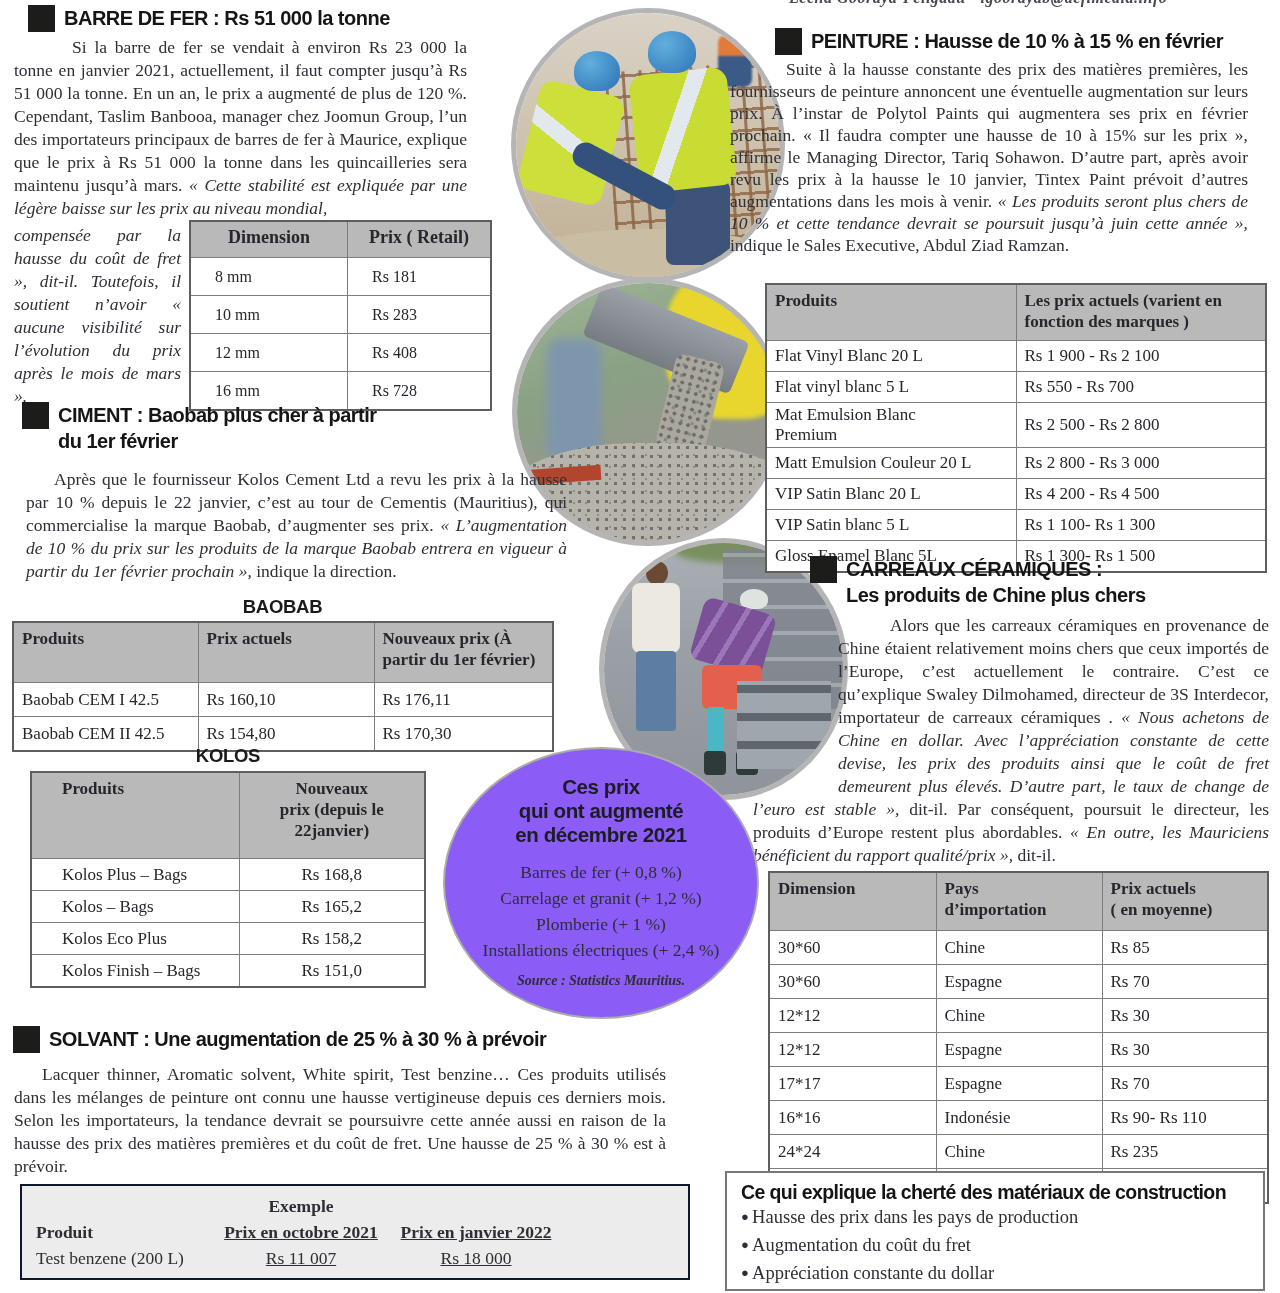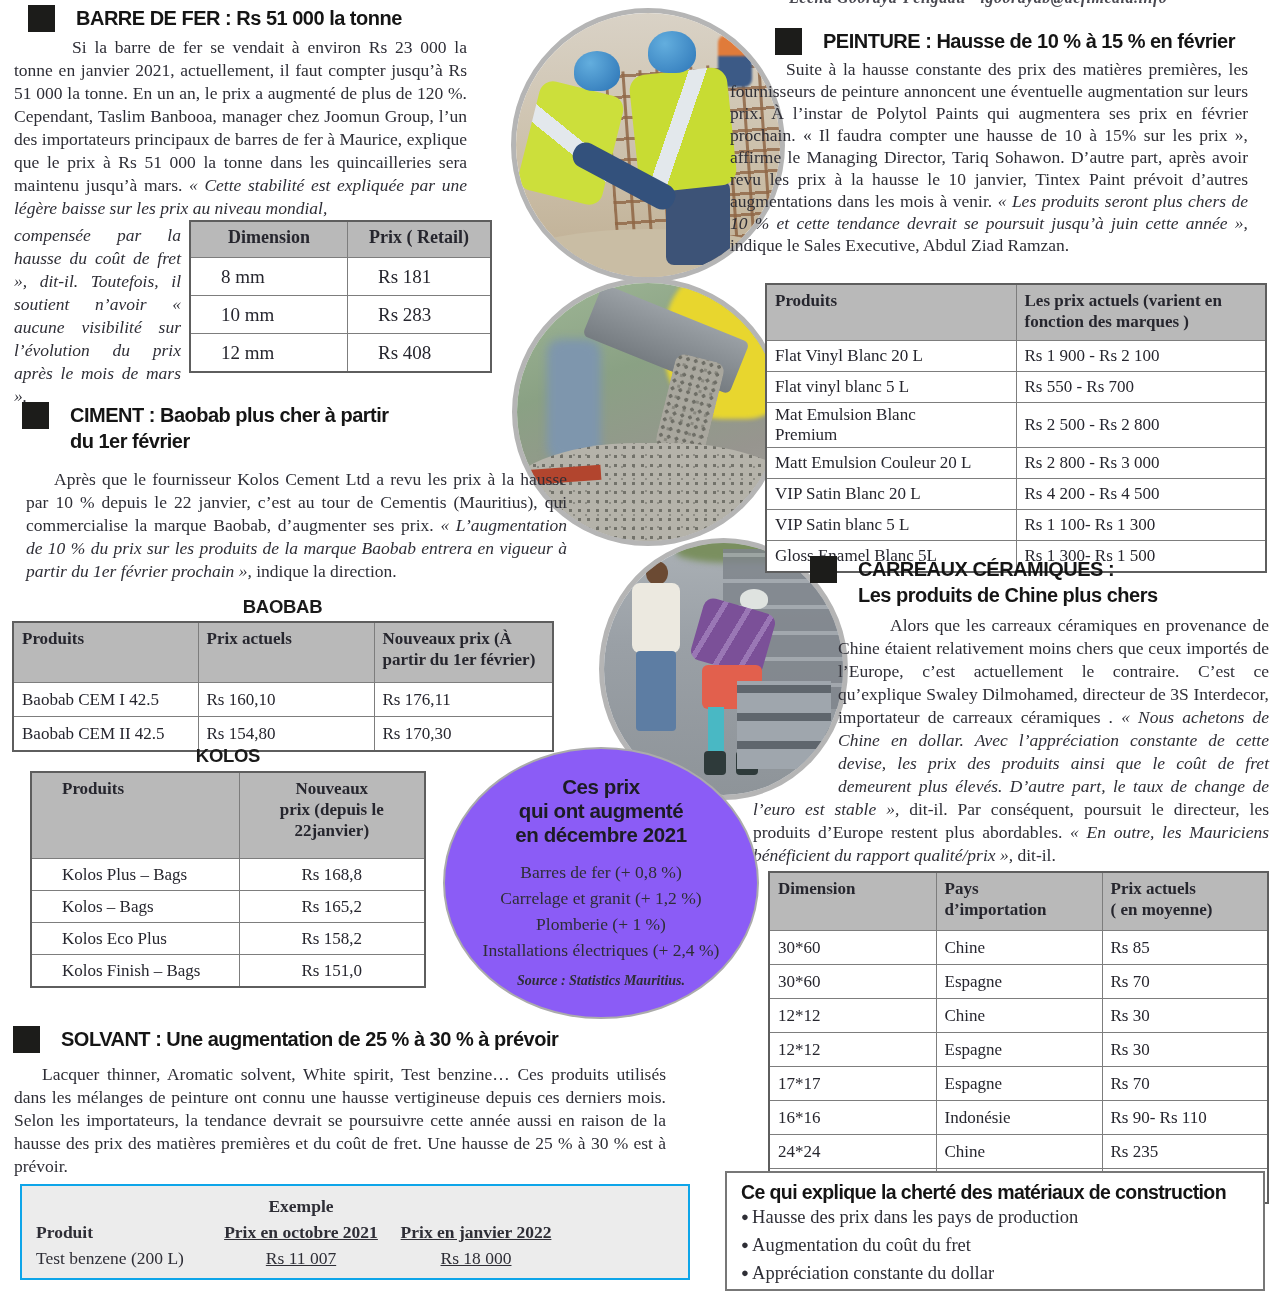--- a/index.html
+++ b/index.html
@@ -1,37 +1,37 @@
 <!DOCTYPE html>
 <html><head>
 <meta charset="utf-8">
 <style>
   html,body{margin:0;padding:0;}
   body{width:1280px;height:1293px;background:#ffffff;font-family:"Liberation Serif",serif;color:#2e2e36;position:relative;}
   #page{position:absolute;inset:0;width:1280px;height:1293px;overflow:hidden;background:#fff;}
   .abs{position:absolute;}
 
   
-  .sec-head{display:flex;align-items:flex-start;gap:21px;z-index:4;}
+  .sec-head{display:flex;align-items:flex-start;gap:9px;z-index:4;}
   .blk{width:27px;height:27px;background:#1c1c1a;flex:none;}
   .headline{font-family:"Liberation Sans",sans-serif;font-weight:700;font-size:20px;line-height:26px;letter-spacing:-0.5px;color:#151515;}
 
   
   .body{font-size:17.5px;line-height:23px;text-align:justify;color:#2e2e36;z-index:2;}
   .it{font-style:italic;}
 
   
   table.tbl{border-collapse:collapse;background:#fff;border:2px solid #5e5e5e;z-index:2;position:absolute;}
   .tbl th,.tbl td{border:1px solid #7d7d7d;font-size:17px;color:#26262e;padding:2px 8px;vertical-align:middle;}
   .tbl thead th{background:#b9b9b9;font-weight:700;text-align:left;vertical-align:top;white-space:pre-line;line-height:21px;padding-top:5px;}
   .tbl td.pre{white-space:pre-line;line-height:20px;}
   .tbl td.ctr{text-align:center;}
   #fer-wrap table{position:static;float:right;width:303px;margin-left:8px;}
   #fer-tbl-f th{height:28px;text-align:center;font-size:18px;}
-  #fer-tbl-f td{height:33px;padding-left:30px;font-size:19px;}
+  #fer-tbl-f td{height:33px;padding-left:24px;font-size:16px;}
 
   #pein-tbl{left:765px;top:283px;width:502px;}
   #pein-tbl th{height:48px;}
   #pein-tbl td{height:26px;line-height:20px;}
   #pein-tbl col.c1{width:250px;}
 
   #baobab-tbl{left:12px;top:621px;width:542px;}
   #baobab-tbl th{height:52px;}
   #baobab-tbl td{height:29px;}
   #baobab-tbl col.c1{width:185px;}#baobab-tbl col.c2{width:176px;}
@@ -103,21 +103,21 @@
   #info-circle{left:443px;top:747px;width:312px;height:268px;border-radius:50%;background:#8b5cf6;border:2px solid #ababab;z-index:3;text-align:center;}
   .info-title{font-family:"Liberation Sans",sans-serif;font-weight:700;font-size:20.5px;line-height:24px;letter-spacing:-0.4px;color:#1c1c24;}
   .info-item{font-size:17.5px;line-height:26px;color:#2e2e36;}
   .info-src{font-size:14px;font-weight:700;font-style:italic;color:#2e2e36;margin-top:10px;}
 
   
   #byline{left:789px;top:0;width:480px;height:9px;overflow:hidden;z-index:2;}
   #byline span{display:block;margin-top:-11px;font-family:"Liberation Serif",serif;font-weight:700;font-style:italic;font-size:16px;color:#4a4a52;letter-spacing:.5px;}
 
   
-  #exemple-box{left:20px;top:1184px;width:670px;height:96px;background:#ececec;border:2px solid #0ea5e9;z-index:2;padding:8px 0 0 14px;box-sizing:border-box;}
+  #exemple-box{left:20px;top:1184px;width:670px;height:96px;background:#ececec;border:2px solid #0f172a;z-index:2;padding:8px 0 0 14px;box-sizing:border-box;}
   .ex-grid{display:grid;grid-template-columns:180px 170px 180px;column-gap:0;}
   .ex-title{grid-column:2;text-align:center;font-weight:700;font-size:17.5px;line-height:25px;}
   .ex-h{font-weight:700;font-size:17.5px;line-height:26px;}
   .ex-d{font-size:17.5px;line-height:26px;}
   .ex-ctr{text-align:center;text-decoration:underline;}
 
   
   #explains-box{left:725px;top:1171px;width:540px;height:120px;border:2px solid #777;background:#fff;z-index:2;padding:7px 24px 0 14px;box-sizing:border-box;}
   .exp-title{font-family:"Liberation Sans",sans-serif;font-weight:700;font-size:19.5px;line-height:24px;letter-spacing:-0.6px;color:#141414;}
   .exp-li{font-size:18.5px;line-height:27px;color:#2e2e36;}
@@ -157,20 +157,24 @@
             <td>8 mm</td>
             <td>Rs 181</td>
           </tr>
         <tr>
             <td>10 mm</td>
             <td>Rs 283</td>
           </tr>
         <tr>
             <td>12 mm</td>
             <td>Rs 408</td>
+          </tr>
+        <tr>
+            <td>16 mm</td>
+            <td>Rs 728</td>
           </tr>
       </tbody>
     </table>
     <p class="body it" style="margin:4px 0 0 0;">compensée par la hausse du coût de fret », dit-il. Toutefois, il soutient n’avoir « aucune visibilité sur l’évolution du prix après le mois de mars ».</p>
   </div>
 
   <div id="photo1" class="abs photo">
     <div class="p1-bg"></div>
     <div class="p1-rebar"></div>
     <div class="p1-far"></div>

